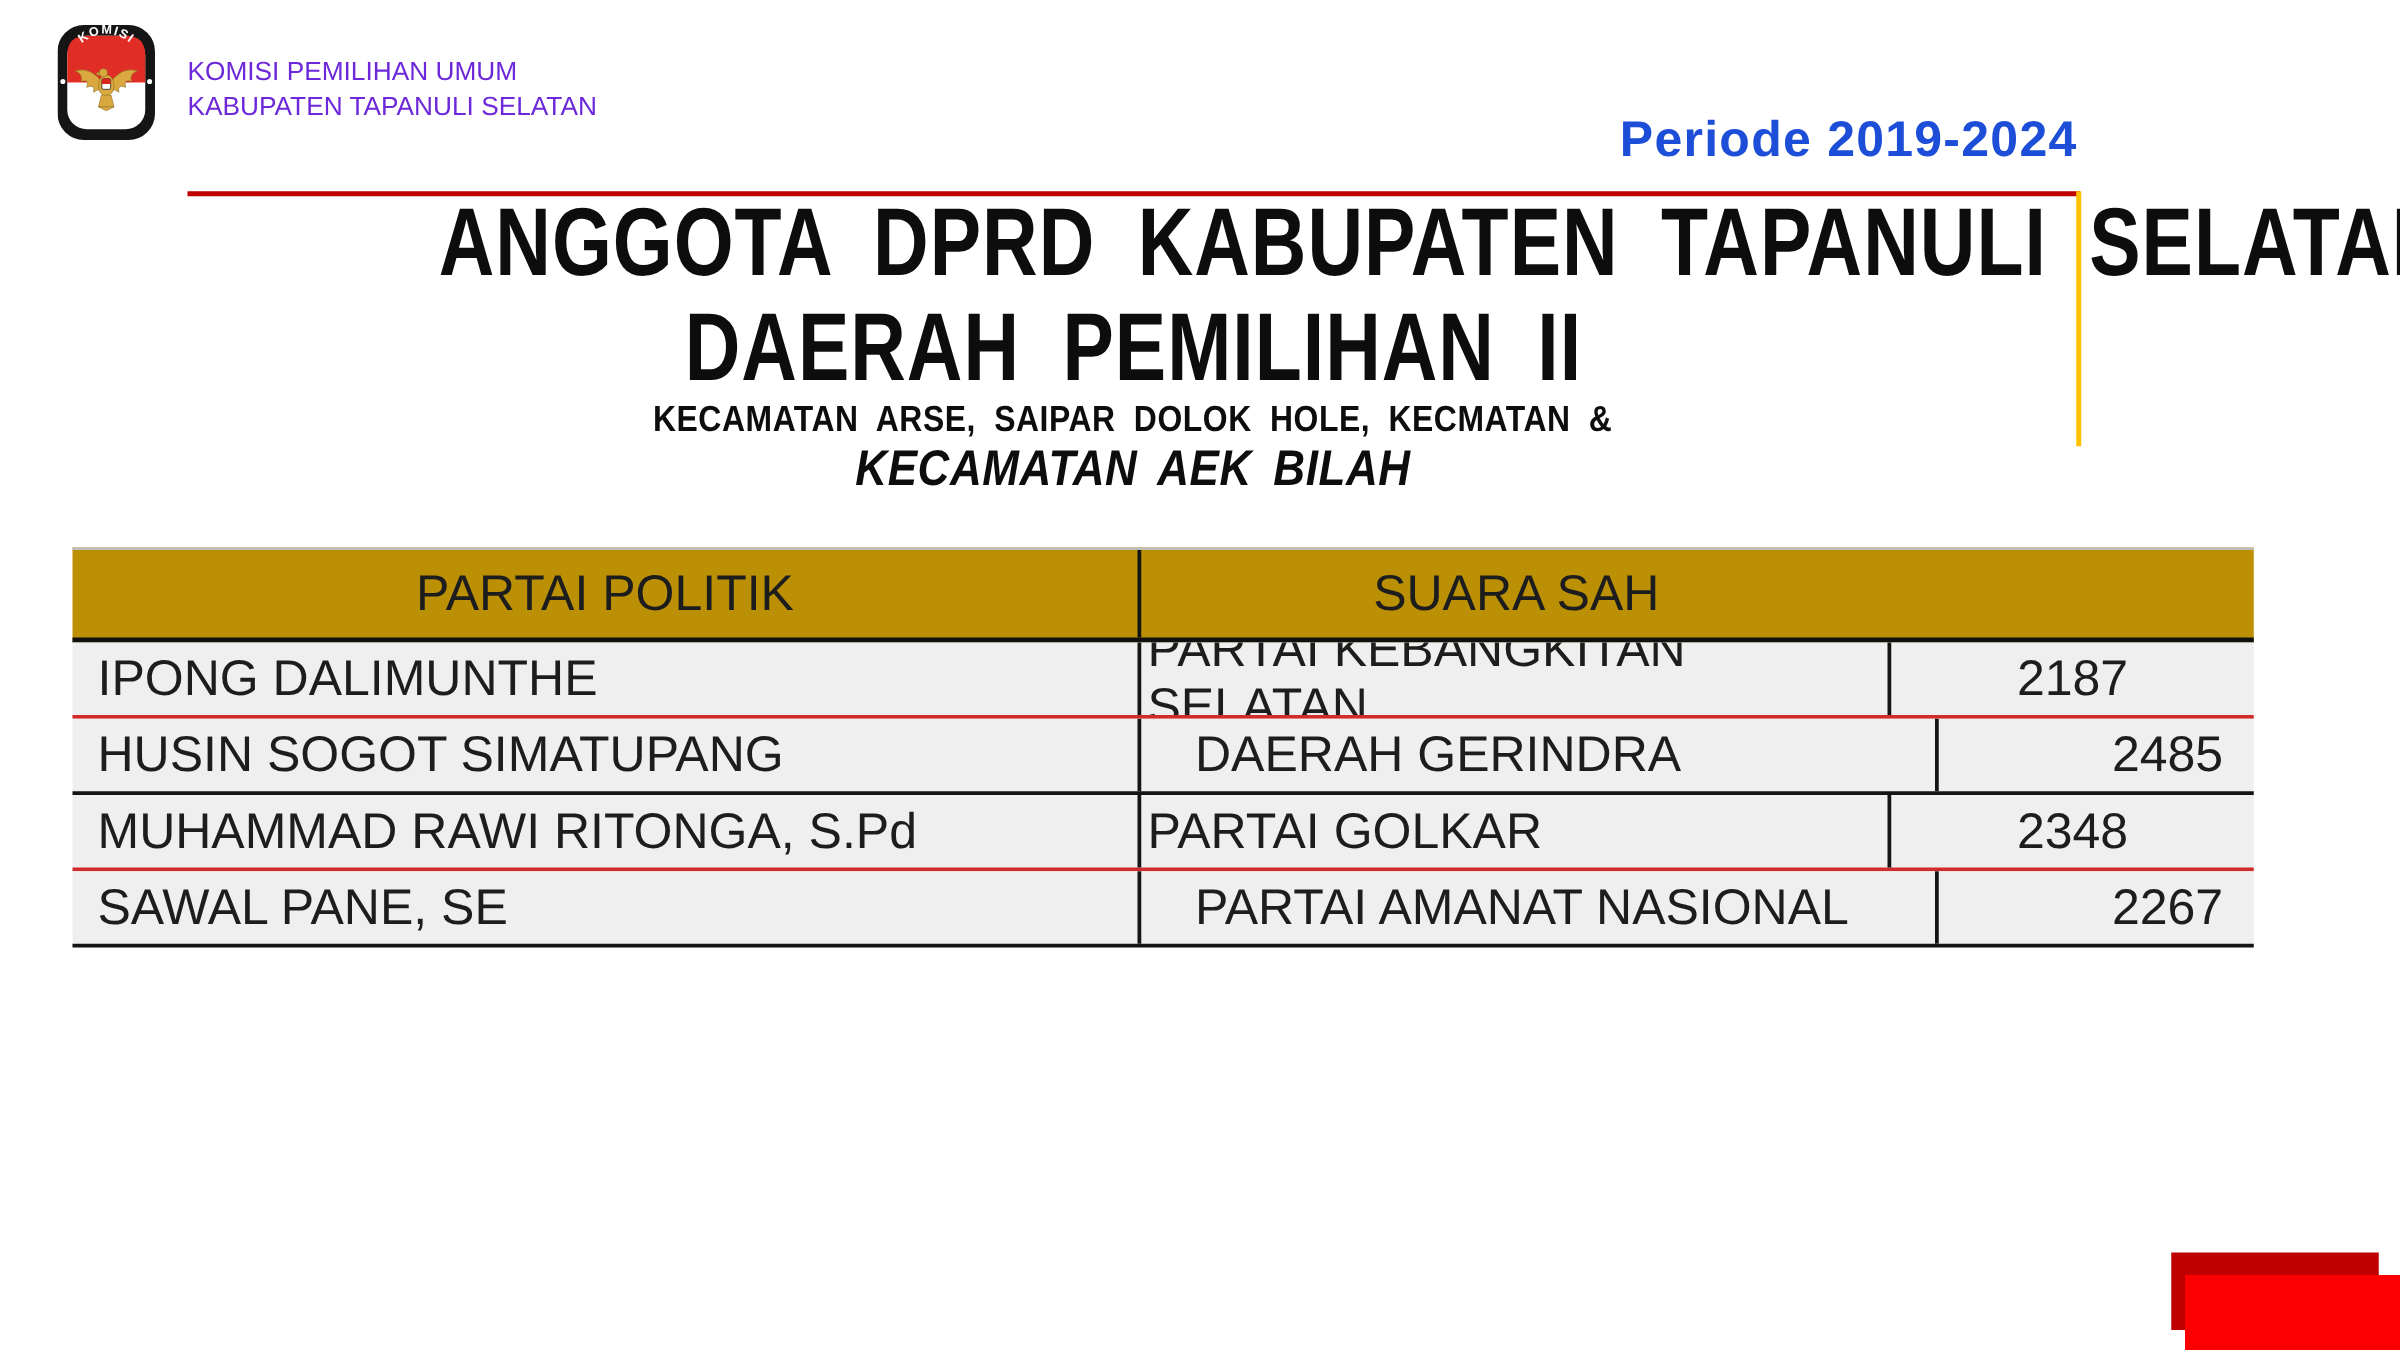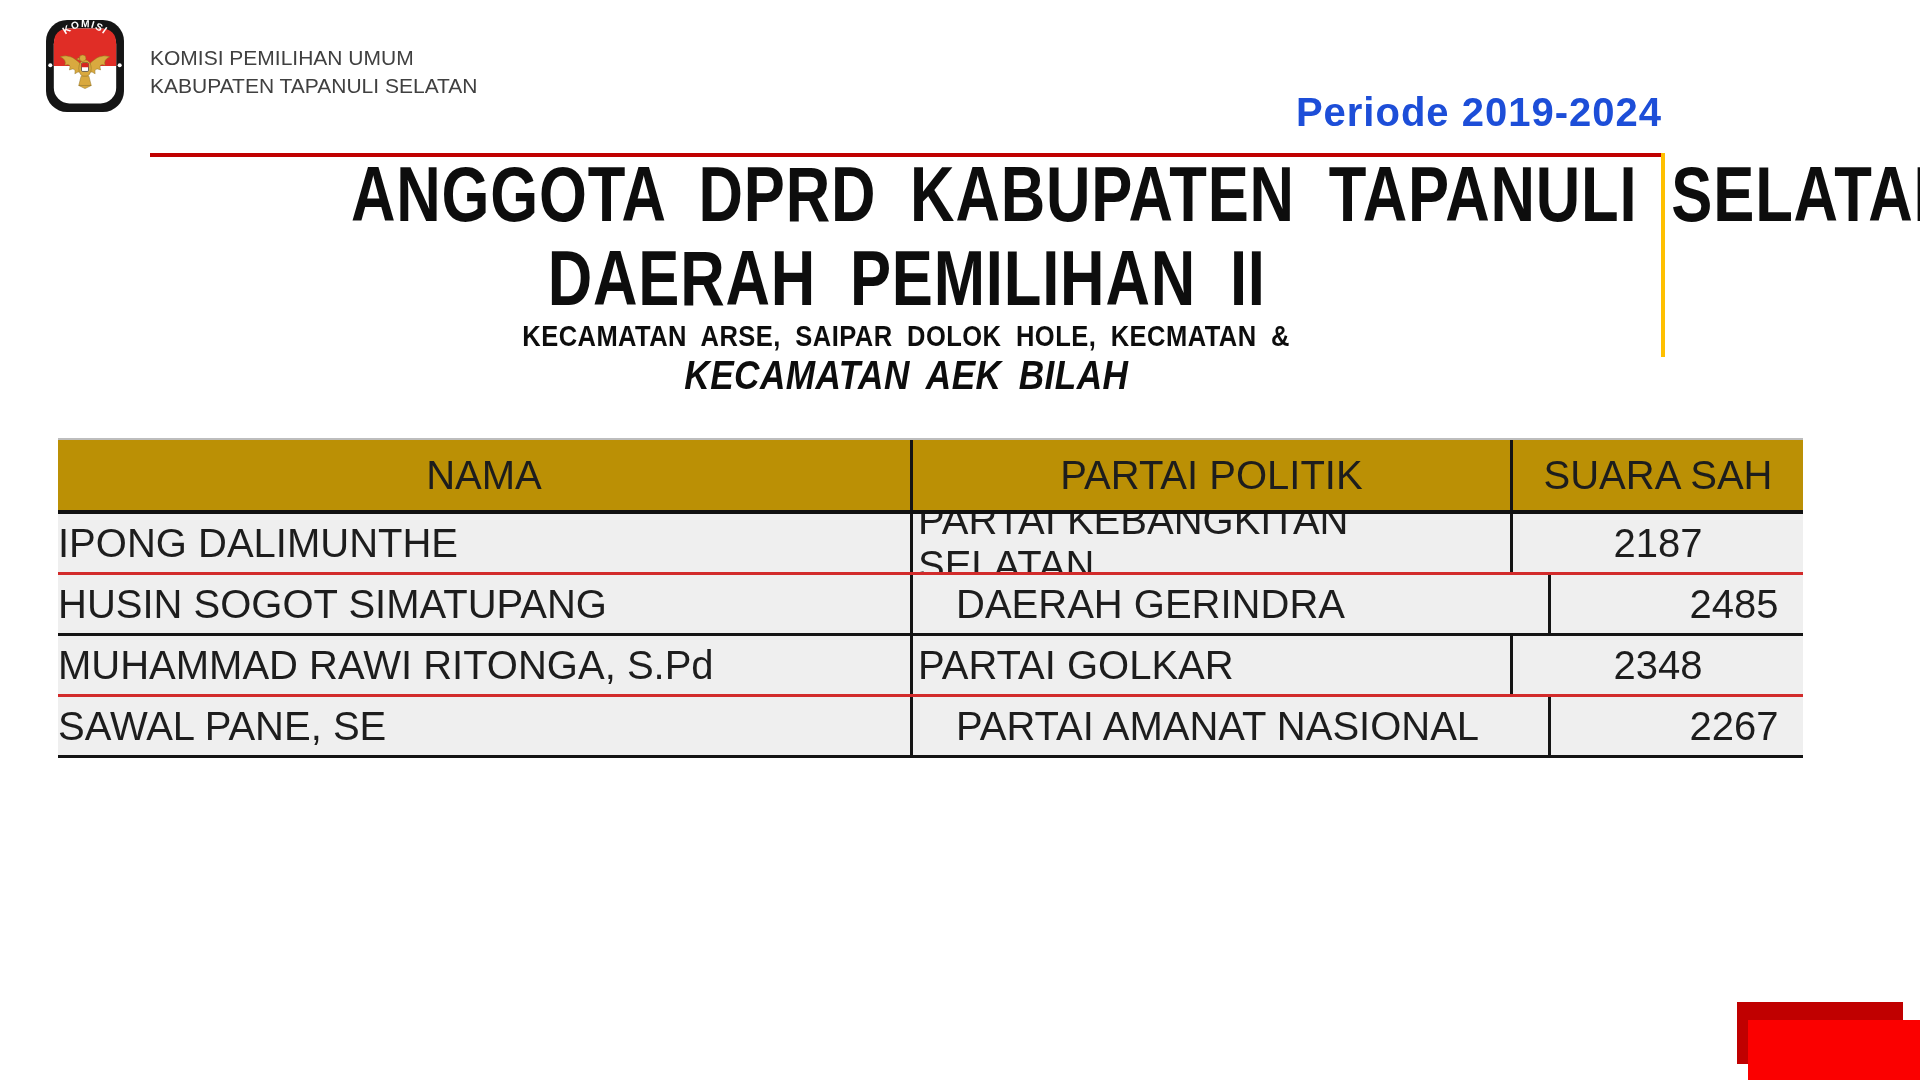--- a/index.html
+++ b/index.html
@@ -2,21 +2,21 @@
 <html style="--header-gold: #BB9005; --row-gray: #EFEFEF; --accent-dark-red: #C00000; --accent-yellow: #FFC000; --separator-red: #D22B2B; --deco-bright-red: #FB0000; --logo-red: #E02D26; --logo-gold: #D9A93F;"><head>
 <meta charset="utf-8">
 <style>
   html,body{margin:0;padding:0;background:#ffffff;}
   .slide{
     position:relative;width:1920px;height:1080px;background:#ffffff;
     overflow:hidden;font-family:"Liberation Sans",sans-serif;color:#1b1b1b;
   }
   
   .logo-wrap{position:absolute;left:46px;top:20px;width:78px;height:92px;}
-  .org-block{position:absolute;left:150px;top:44px;font-size:21px;line-height:28px;color:#404040;}
+  .org-block{position:absolute;left:150px;top:44px;font-size:21px;line-height:28px;color:#6d28d9;}
   .period-label{
     position:absolute;left:1170px;top:90px;width:492px;text-align:right;
     font-size:40px;line-height:44px;font-weight:700;letter-spacing:1px;color:#1d4ed8;
   }
   
   .red-divider{position:absolute;left:150px;top:153px;width:1514px;height:4px;background:var(--accent-dark-red,#C00000);}
   .yellow-divider{position:absolute;left:1661px;top:153px;width:4px;height:204px;background:var(--accent-yellow,#FFC000);}
   
   .title-box{position:absolute;left:150px;width:1513px;text-align:center;white-space:nowrap;color:#0d0d0d;}
   .t1{top:156px;font-size:77px;line-height:77px;font-weight:700;}
@@ -27,21 +27,21 @@
   .s1 > span,.s2 > span{display:inline-block;transform:scaleX(0.88);transform-origin:50% 50%;word-spacing:8px;letter-spacing:0.5px;}
   
   .results-table{position:absolute;left:58px;top:438px;width:1745px;font-size:40px;color:#1d1d1d;}
   .thead{display:grid;grid-template-columns:855px 600px 290px;background:var(--header-gold,#BB9005);
          height:70px;border-top:2px solid #bdbdbd;border-bottom:4px solid #111;}
   .th{display:flex;align-items:center;justify-content:center;}
   .trow{display:grid;grid-template-columns:855px 600px 290px;background:var(--row-gray,#EFEFEF);height:58px;}
   .trow.sep-red{border-bottom:3px solid var(--separator-red,#D22B2B);}
   .trow.sep-black{border-bottom:3px solid #141414;gap:38px;}
   .td{display:flex;align-items:center;overflow:hidden;}
-  .td-nama{padding-left:0;}
+  .td-nama{padding-left:20px;}
   .td-partai{padding-left:5px;}
   .td-suara{justify-content:center;}
   .col-line{border-right:3px solid #141414;}
   
   .corner-accent-dark{position:absolute;left:1737px;top:1002px;width:166px;height:62px;background:var(--accent-dark-red,#C00000);}
   .corner-accent-bright{position:absolute;left:1748px;top:1020px;width:172px;height:60px;background:var(--deco-bright-red,#FB0000);}
 </style>
 </head>
 <body>
 
@@ -91,21 +91,20 @@
   <div class="red-divider"></div>
   <div class="yellow-divider"></div>
 
   <div class="title-box t1"><span>ANGGOTA DPRD KABUPATEN TAPANULI SELATAN</span></div>
   <div class="title-box t2"><span>DAERAH PEMILIHAN II</span></div>
   <div class="title-box s1"><span>KECAMATAN ARSE, SAIPAR DOLOK HOLE, KECMATAN &amp;</span></div>
   <div class="title-box s2"><span>KECAMATAN AEK BILAH</span></div>
 
   <div class="results-table">
     <div class="thead">
-      <div class="th col-line">NAMA</div>
       <div class="th col-line">PARTAI POLITIK</div>
       <div class="th">SUARA SAH</div>
     </div>
     <div>
     <div class="trow sep-red">
       <div class="td td-nama col-line">IPONG DALIMUNTHE</div>
       <div class="td td-partai col-line">PARTAI KEBANGKITAN SELATAN</div>
       <div class="td td-suara">2187</div>
     </div>
 

